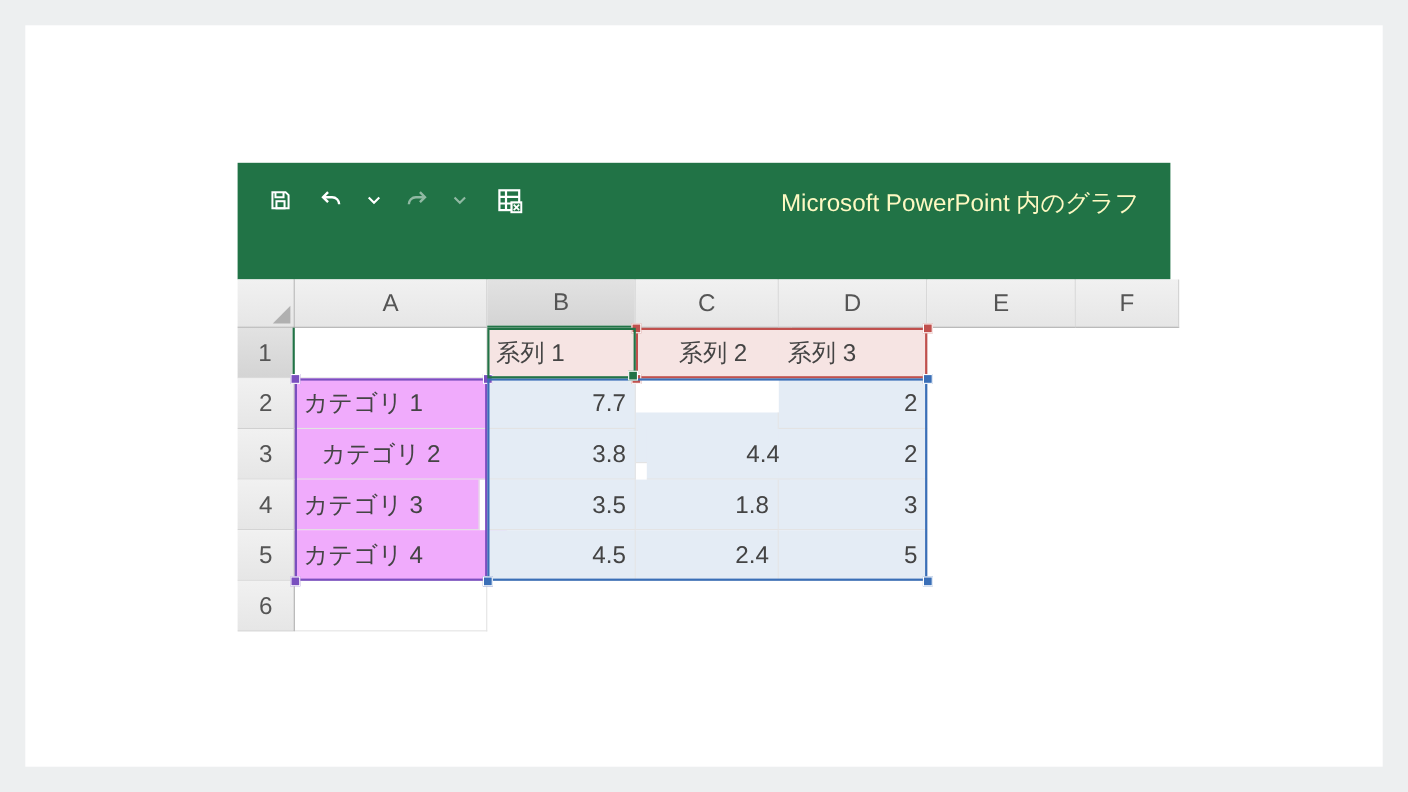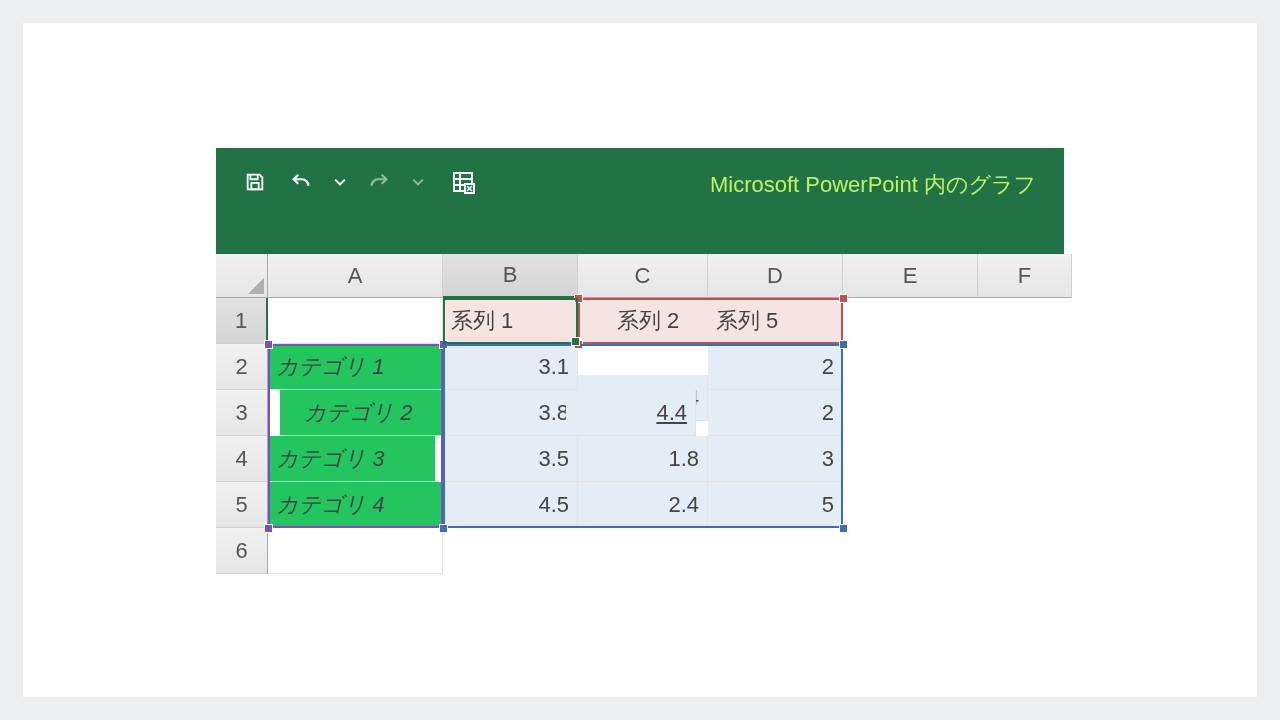--- a/index.html
+++ b/index.html
@@ -3,35 +3,35 @@
 <meta charset="utf-8">
 <style>
   html, body { margin:0; padding:0; width:1280px; height:720px; background:#edeff0; font-family:"Yu Gothic UI","Meiryo","Segoe UI",sans-serif; }
   .page      { position:absolute; left:23px; top:23px; width:1234px; height:674px; background:#ffffff; }
   .app       { position:absolute; left:193px; top:125px; width:848px; height:452px; background:#ffffff; }
   .titlebar  { height:106px; background:#217346; position:relative; }
   .qat       { position:absolute; left:25px; top:20px; display:flex; align-items:center; gap:18px; }
   .qat-btn   { width:28px; height:28px; color:#ffffff; display:flex; align-items:center; justify-content:center; cursor:pointer; }
   .qat-btn.disabled { opacity:0.5; cursor:default; }
   .dd        { width:14px; display:flex; align-items:center; justify-content:center; color:#fff; }
-  .title     { position:absolute; right:28px; top:22px; color:#bef264; font-size:22px; }
+  .title     { position:absolute; right:28px; top:22px; color:#fef9c3; font-size:22px; }
 
   .sheet     { position:relative; }
   .corner    { position:absolute; left:0; top:0; width:52px; height:44px; background:linear-gradient(#f1f1f1,#e6e6e6); border-bottom:1px solid #aaa; border-right:1px solid #aaa; box-sizing:border-box; }
   .corner::after{ content:""; position:absolute; right:3px; bottom:3px; border-left:16px solid transparent; border-bottom:16px solid #b0b0b0; }
   .colhdrs   { position:absolute; left:52px; top:0; height:44px; display:flex; }
   .colhdr    { background:linear-gradient(#f1f1f1,#e6e6e6); border-bottom:1px solid #aaa; border-right:1px solid #d0d0d0; box-sizing:border-box; display:flex; align-items:center; justify-content:center; font-size:22px; color:#555; cursor:pointer; }
   .colhdr.sel{ background:linear-gradient(#e2e2e2,#d4d4d4); border-bottom:2px solid #217346; }
   .rowhdrs   { position:absolute; left:0; top:44px; width:52px; }
   .rowhdr    { height:46px; background:linear-gradient(#f1f1f1,#e6e6e6); border-bottom:1px solid #d0d0d0; border-right:1px solid #aaa; box-sizing:border-box; display:flex; align-items:center; justify-content:center; font-size:22px; color:#555; cursor:pointer; }
   .rowhdr.sel{ background:linear-gradient(#e2e2e2,#d4d4d4); border-right:2px solid #217346; }
   .cells     { position:absolute; left:52px; top:44px; }
   .cell      { position:absolute; height:46px; box-sizing:border-box; border-right:1px solid #e3e3e3; border-bottom:1px solid #e3e3e3; padding:0 8px; display:flex; align-items:center; font-size:22px; color:#444; }
   .hdrfill   { background:#f6e4e3; }   
-  .catfill   { background:#22c55e;font-style:italic; }   
+  .catfill   { background:#f0abfc; }   
   .datfill   { background:#e4ecf5; }   
   .num       { justify-content:flex-end; }
   .sel-B1    { position:absolute; box-sizing:border-box; border:2px solid #217346; pointer-events:none; }
   .sel-B1::after{ content:""; position:absolute; right:-4px; bottom:-4px; width:7px; height:7px; background:#217346; border:1px solid #fff; }
   .out-purple{ position:absolute; box-sizing:border-box; border:2px solid #7a4fbf; pointer-events:none; }
   .out-red   { position:absolute; box-sizing:border-box; border:2px solid #c0504d; pointer-events:none; }
   .out-blue  { position:absolute; box-sizing:border-box; border:2px solid #3a6fb7; pointer-events:none; }
   .hnd       { position:absolute; width:7px; height:7px; border:1px solid #fff; pointer-events:none; }
   .hp{background:#7a4fbf;} .hr{background:#c0504d;} .hb{background:#3a6fb7;}
 </style>
@@ -99,30 +99,30 @@
           <div class="rowhdr">2</div>
           <div class="rowhdr">3</div>
           <div class="rowhdr">4</div>
           <div class="rowhdr">5</div>
           <div class="rowhdr">6</div>
         </div>
       <div class="cells" id="cells">
           <div class="cell " style="left: 0px; top: 0px; width: 175px;"></div>
           <div class="cell hdrfill" style="left: 175px; top: 0px; width: 135px;">系列 1</div>
           <div class="cell hdrfill" style="left: 310px; top: 0px; width: 142px; padding-left: 39px;">系列 2</div>
-          <div class="cell hdrfill" style="left: 440px; top: 0px; width: 135px;">系列 5</div>
+          <div class="cell hdrfill" style="left: 440px; top: 0px; width: 135px;">系列 3</div>
           <div class="cell catfill" style="left: 0px; top: 46px; width: 175px;">カテゴリ 1</div>
-          <div class="cell catfill" style="left: 12px; top: 92px; width: 175px; padding-left: 24px;">カテゴリ 2</div>
+          <div class="cell catfill" style="left: 0px; top: 92px; width: 175px; padding-left: 24px;">カテゴリ 2</div>
           <div class="cell catfill" style="left: 0px; top: 138px; width: 168px;">カテゴリ 3</div>
           <div class="cell catfill" style="left: 0px; top: 184px; width: 193px;">カテゴリ 4</div>
-          <div class="cell datfill num" style="left: 175px; top: 46px; width: 135px;">3.1</div>
+          <div class="cell datfill num" style="left: 175px; top: 46px; width: 135px;">7.7</div>
           <div class="cell datfill num" style="left: 310px; top: 46px; width: 130px; margin-top: 31px;">2.4</div>
           <div class="cell datfill num" style="left: 440px; top: 46px; width: 135px;">2</div>
           <div class="cell datfill num" style="left: 175px; top: 92px; width: 135px;">3.8</div>
-          <div class="cell datfill num" style="left: 298px; top: 92px; width: 130px; text-decoration: underline;">4.4</div>
+          <div class="cell datfill num" style="left: 320px; top: 92px; width: 130px;">4.4</div>
           <div class="cell datfill num" style="left: 440px; top: 92px; width: 135px;">2</div>
           <div class="cell datfill num" style="left: 175px; top: 138px; width: 135px;">3.5</div>
           <div class="cell datfill num" style="left: 310px; top: 138px; width: 130px;">1.8</div>
           <div class="cell datfill num" style="left: 440px; top: 138px; width: 135px;">3</div>
           <div class="cell datfill num" style="left: 175px; top: 184px; width: 135px;">4.5</div>
           <div class="cell datfill num" style="left: 310px; top: 184px; width: 130px;">2.4</div>
           <div class="cell datfill num" style="left: 440px; top: 184px; width: 135px;">5</div>
           <div class="cell " style="left: 0px; top: 230px; width: 175px;"></div>
           <div class="out-purple" style="left: 0px; top: 46px; width: 175px; height: 184px;"></div>
           <div class="hnd hp" style="left: -4px; top: 42px;"></div>

